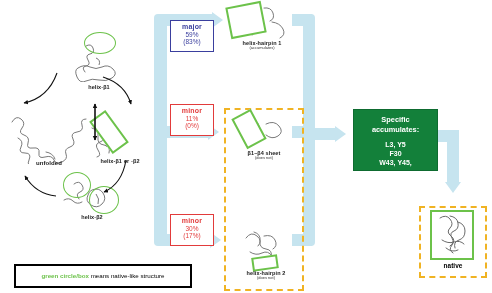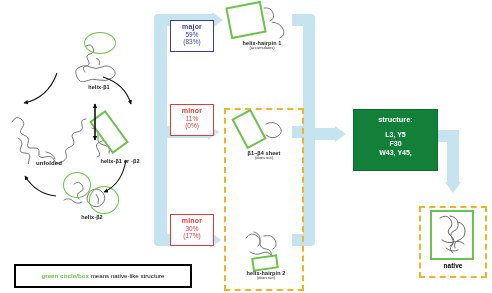--- a/index.html
+++ b/index.html
@@ -224,21 +224,22 @@
       <path d="M30 8 q8 -2 11 4 q3 6 -2 9" fill="none" stroke="#7a7a7a" stroke-width="1" stroke-linecap="round"></path>
       <path d="M16 24 q6 4 12 1 q6 -3 10 3" fill="none" stroke="#7a7a7a" stroke-width="1" stroke-linecap="round"></path>
       <path d="M24 32 q6 3 11 0" fill="none" stroke="#7a7a7a" stroke-width="1"></path>
     </svg>
   </div>
   <div class="abs gbox" style="left:252px;top:256px;width:26px;height:14px;transform:rotate(-8deg);transform-origin:50% 50%;"></div>
   <div class="abs lbl" style="left:224px;top:270px;width:84px;font-size:5.5px;">helix-hairpin  2</div>
   <div class="abs sublbl" style="left:224px;top:276px;width:84px;">(does not)</div>
 
   <div class="abs nucbox" style="left:353px;top:109px;width:85px;height:62px;">
-    <div>structure:</div>
+    <div>Specific</div>
+    <div>accumulates:</div>
     <div class="res" style="margin-top:5px;">L3,  Y5</div>
     <div class="res">F30</div>
     <div class="res">W43,  Y45,</div>
   </div>
 
   <div class="abs dashbox" style="left:419px;top:206px;width:68px;height:72px;"></div>
   <div class="abs gbox" style="left:430px;top:210px;width:44px;height:50px;"></div>
   <div class="abs" style="left:432px;top:212px;width:40px;height:46px;">
     <svg class="squiggle" width="40" height="46" viewBox="0 0 40 46">
       <path d="M8 6 q6 -4 10 1 q4 5 0 9 q-4 4 1 8 q5 4 1 9 q-4 5 1 8" fill="none" stroke="#6a6a6a" stroke-width="1" stroke-linecap="round"></path>

